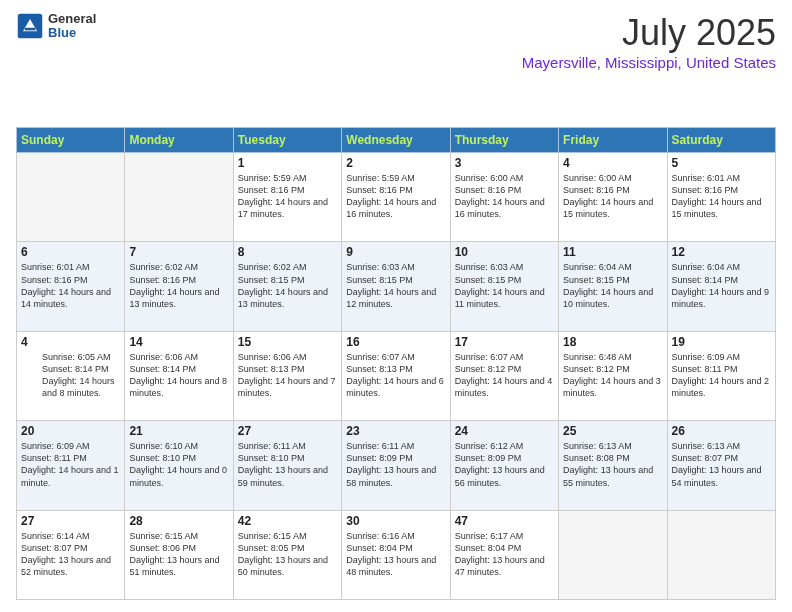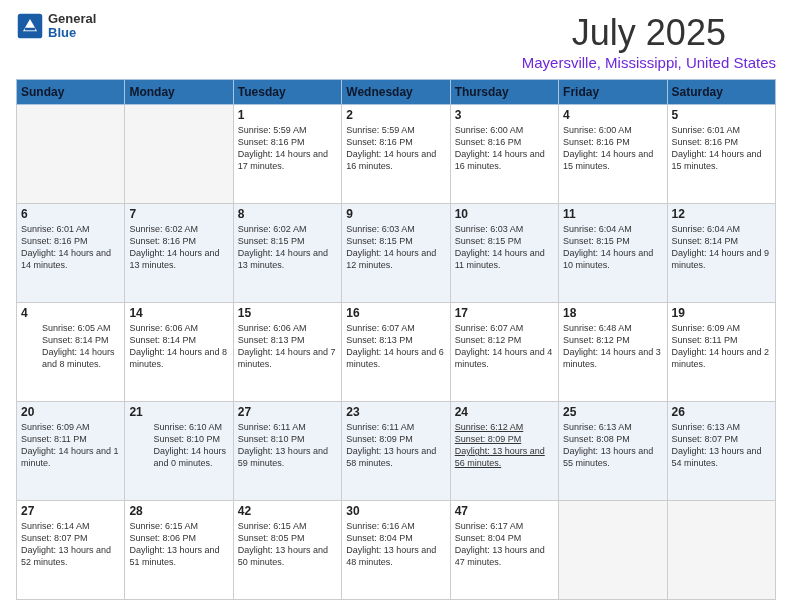--- a/index.html
+++ b/index.html
@@ -10,20 +10,21 @@
       height: 612px;
       overflow: hidden;
     }
     .page {
       width: 792px;
       height: 612px;
       background: #fff;
       padding: 12px 16px;
       display: flex;
       flex-direction: column;
+      gap: 48px;
     }
     .header {
       display: flex;
       justify-content: space-between;
       align-items: flex-start;
       margin-bottom: 8px;
     }
     .logo {
       display: flex;
       align-items: center;
@@ -36,42 +37,42 @@
       font-weight: bold;
       line-height: 1.1;
     }
     .logo-general { color: #333; }
     .logo-blue { color: #1a5da6; }
     .logo-icon {
       width: 28px;
       height: 28px;
     }
     .title-area {
-      text-align: center;
+      text-align: right;
       margin-left: 42px;
     }
     .main-title {
       font-size: 36px;
       color: #333;
       font-weight: normal;
     }
     .subtitle {
       font-size: 15px;
       color: #6d28d9;
     }
     .calendar {
       flex: 1;
       border: 1px solid #ccc;
       border-collapse: collapse;
       width: 100%;
       table-layout: fixed;
     }
     .calendar th {
       background: #2e75b6;
-      color: #0f172a;
+      color: #bef264;
       font-size: 12px;
       font-weight: bold;
       padding: 5px 4px;
       border: 1px solid #aac4e0;
       text-align: left;
     }
     .calendar td {
       border: 1px solid #ccc;
       vertical-align: top;
       padding: 3px 4px;
@@ -258,39 +259,39 @@
         </tr>
         <tr class="alt-row">
           <td>
             <span class="day-number">20</span>
             <div class="day-info" style="white-space: pre-line;">Sunrise: 6:09 AM
 Sunset: 8:11 PM
 Daylight: 14 hours and 1 minute.</div>
           </td>
           <td>
             <span class="day-number">21</span>
-            <div class="day-info" style="white-space: pre-line; margin-left: 24px;">Sunrise: 6:10 AM
+            <div class="day-info" style="white-space: pre-line;">Sunrise: 6:10 AM
 Sunset: 8:10 PM
 Daylight: 14 hours and 0 minutes.</div>
           </td>
           <td>
             <span class="day-number">27</span>
             <div class="day-info" style="white-space: pre-line;">Sunrise: 6:11 AM
 Sunset: 8:10 PM
 Daylight: 13 hours and 59 minutes.</div>
           </td>
           <td>
             <span class="day-number">23</span>
             <div class="day-info" style="white-space: pre-line;">Sunrise: 6:11 AM
 Sunset: 8:09 PM
 Daylight: 13 hours and 58 minutes.</div>
           </td>
           <td>
             <span class="day-number">24</span>
-            <div class="day-info" style="white-space: pre-line; text-decoration: underline;">Sunrise: 6:12 AM
+            <div class="day-info" style="white-space: pre-line;">Sunrise: 6:12 AM
 Sunset: 8:09 PM
 Daylight: 13 hours and 56 minutes.</div>
           </td>
           <td>
             <span class="day-number">25</span>
             <div class="day-info" style="white-space: pre-line;">Sunrise: 6:13 AM
 Sunset: 8:08 PM
 Daylight: 13 hours and 55 minutes.</div>
           </td>
           <td>

